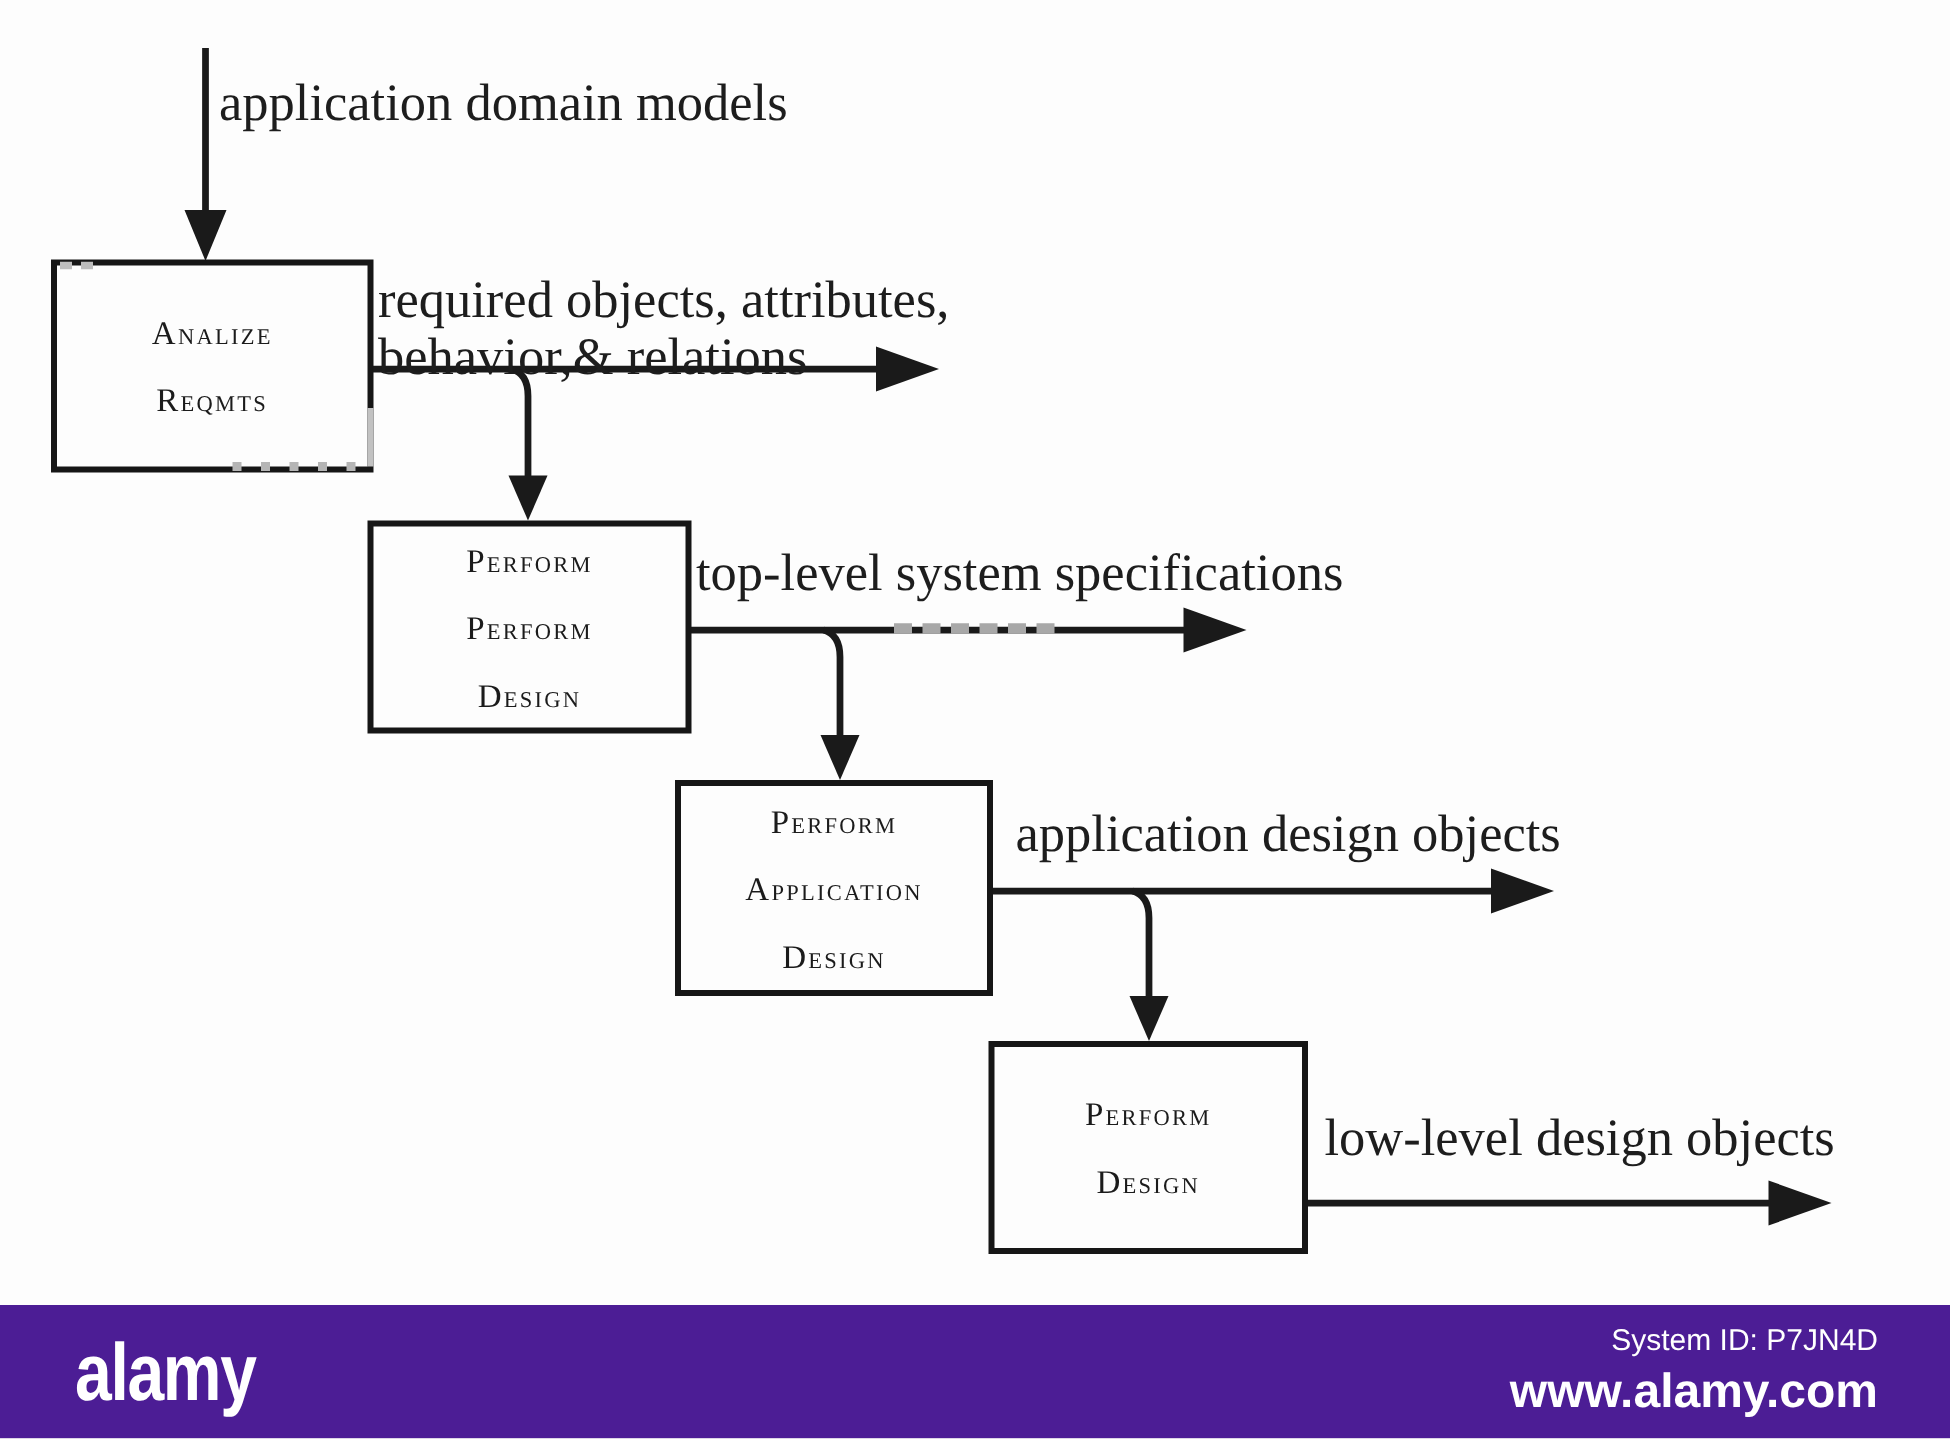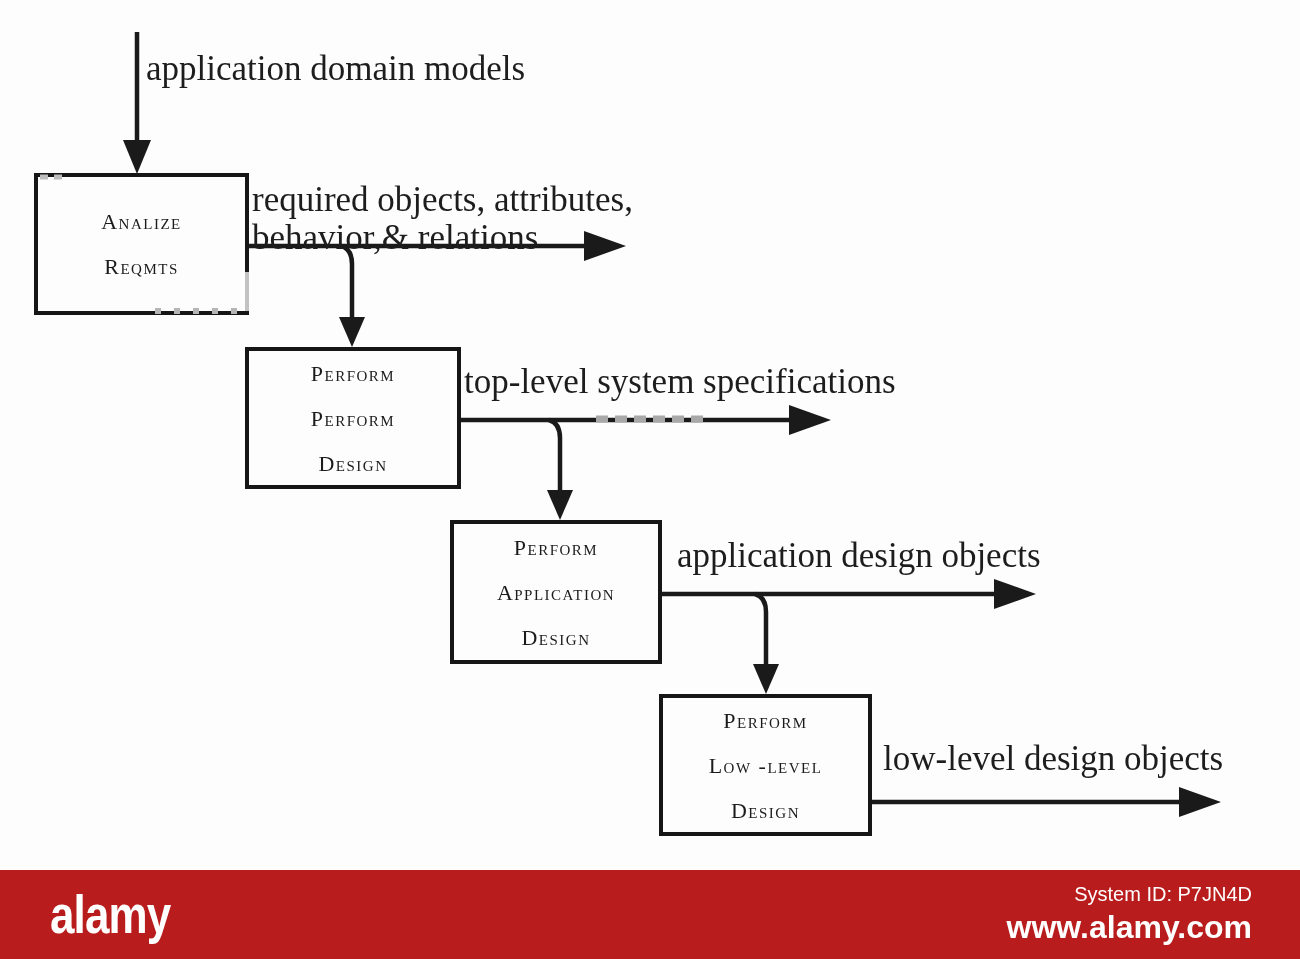--- a/index.html
+++ b/index.html
@@ -118,38 +118,37 @@
   </div>
 
   <div class="box-label" style="left:452px;top:522px;width:208px;height:140px;">
     <span>Perform</span>
     <span>Application</span>
     <span>Design</span>
   </div>
 
   <div class="box-label" style="left:661px;top:696px;width:209px;height:138px;">
     <span>Perform</span>
-    <span>Low -level</span>
     <span>Design</span>
   </div>
 
   <div class="edge-label" style="left:146px;top:50px;font-family:Liberation Serif, serif;">application domain models</div>
 
   <div class="edge-label" style="left:252px;top:157px;margin-top:24px;">
     <div>required objects, attributes,</div>
     <div>behavior,&amp; relations</div>
   </div>
 
   <div class="edge-label" style="left:464px;top:363px;">top-level system specifications</div>
 
   <div class="edge-label" style="left:677px;top:537px;">application design objects</div>
 
   <div class="edge-label" style="left:883px;top:740px;">low-level design objects</div>
 
-  <div class="watermark-bar" style="background:#b91c1c;color:#fff;">
+  <div class="watermark-bar" style="background:#4c1d95;color:#fff;">
     <div class="brand-logo">alamy</div>
     <div class="bar-right">
       <div class="bar-image-id">System ID: P7JN4D</div>
       <div class="bar-site">www.alamy.com</div>
     </div>
   </div>
 
 </div>
 
 </body></html>

